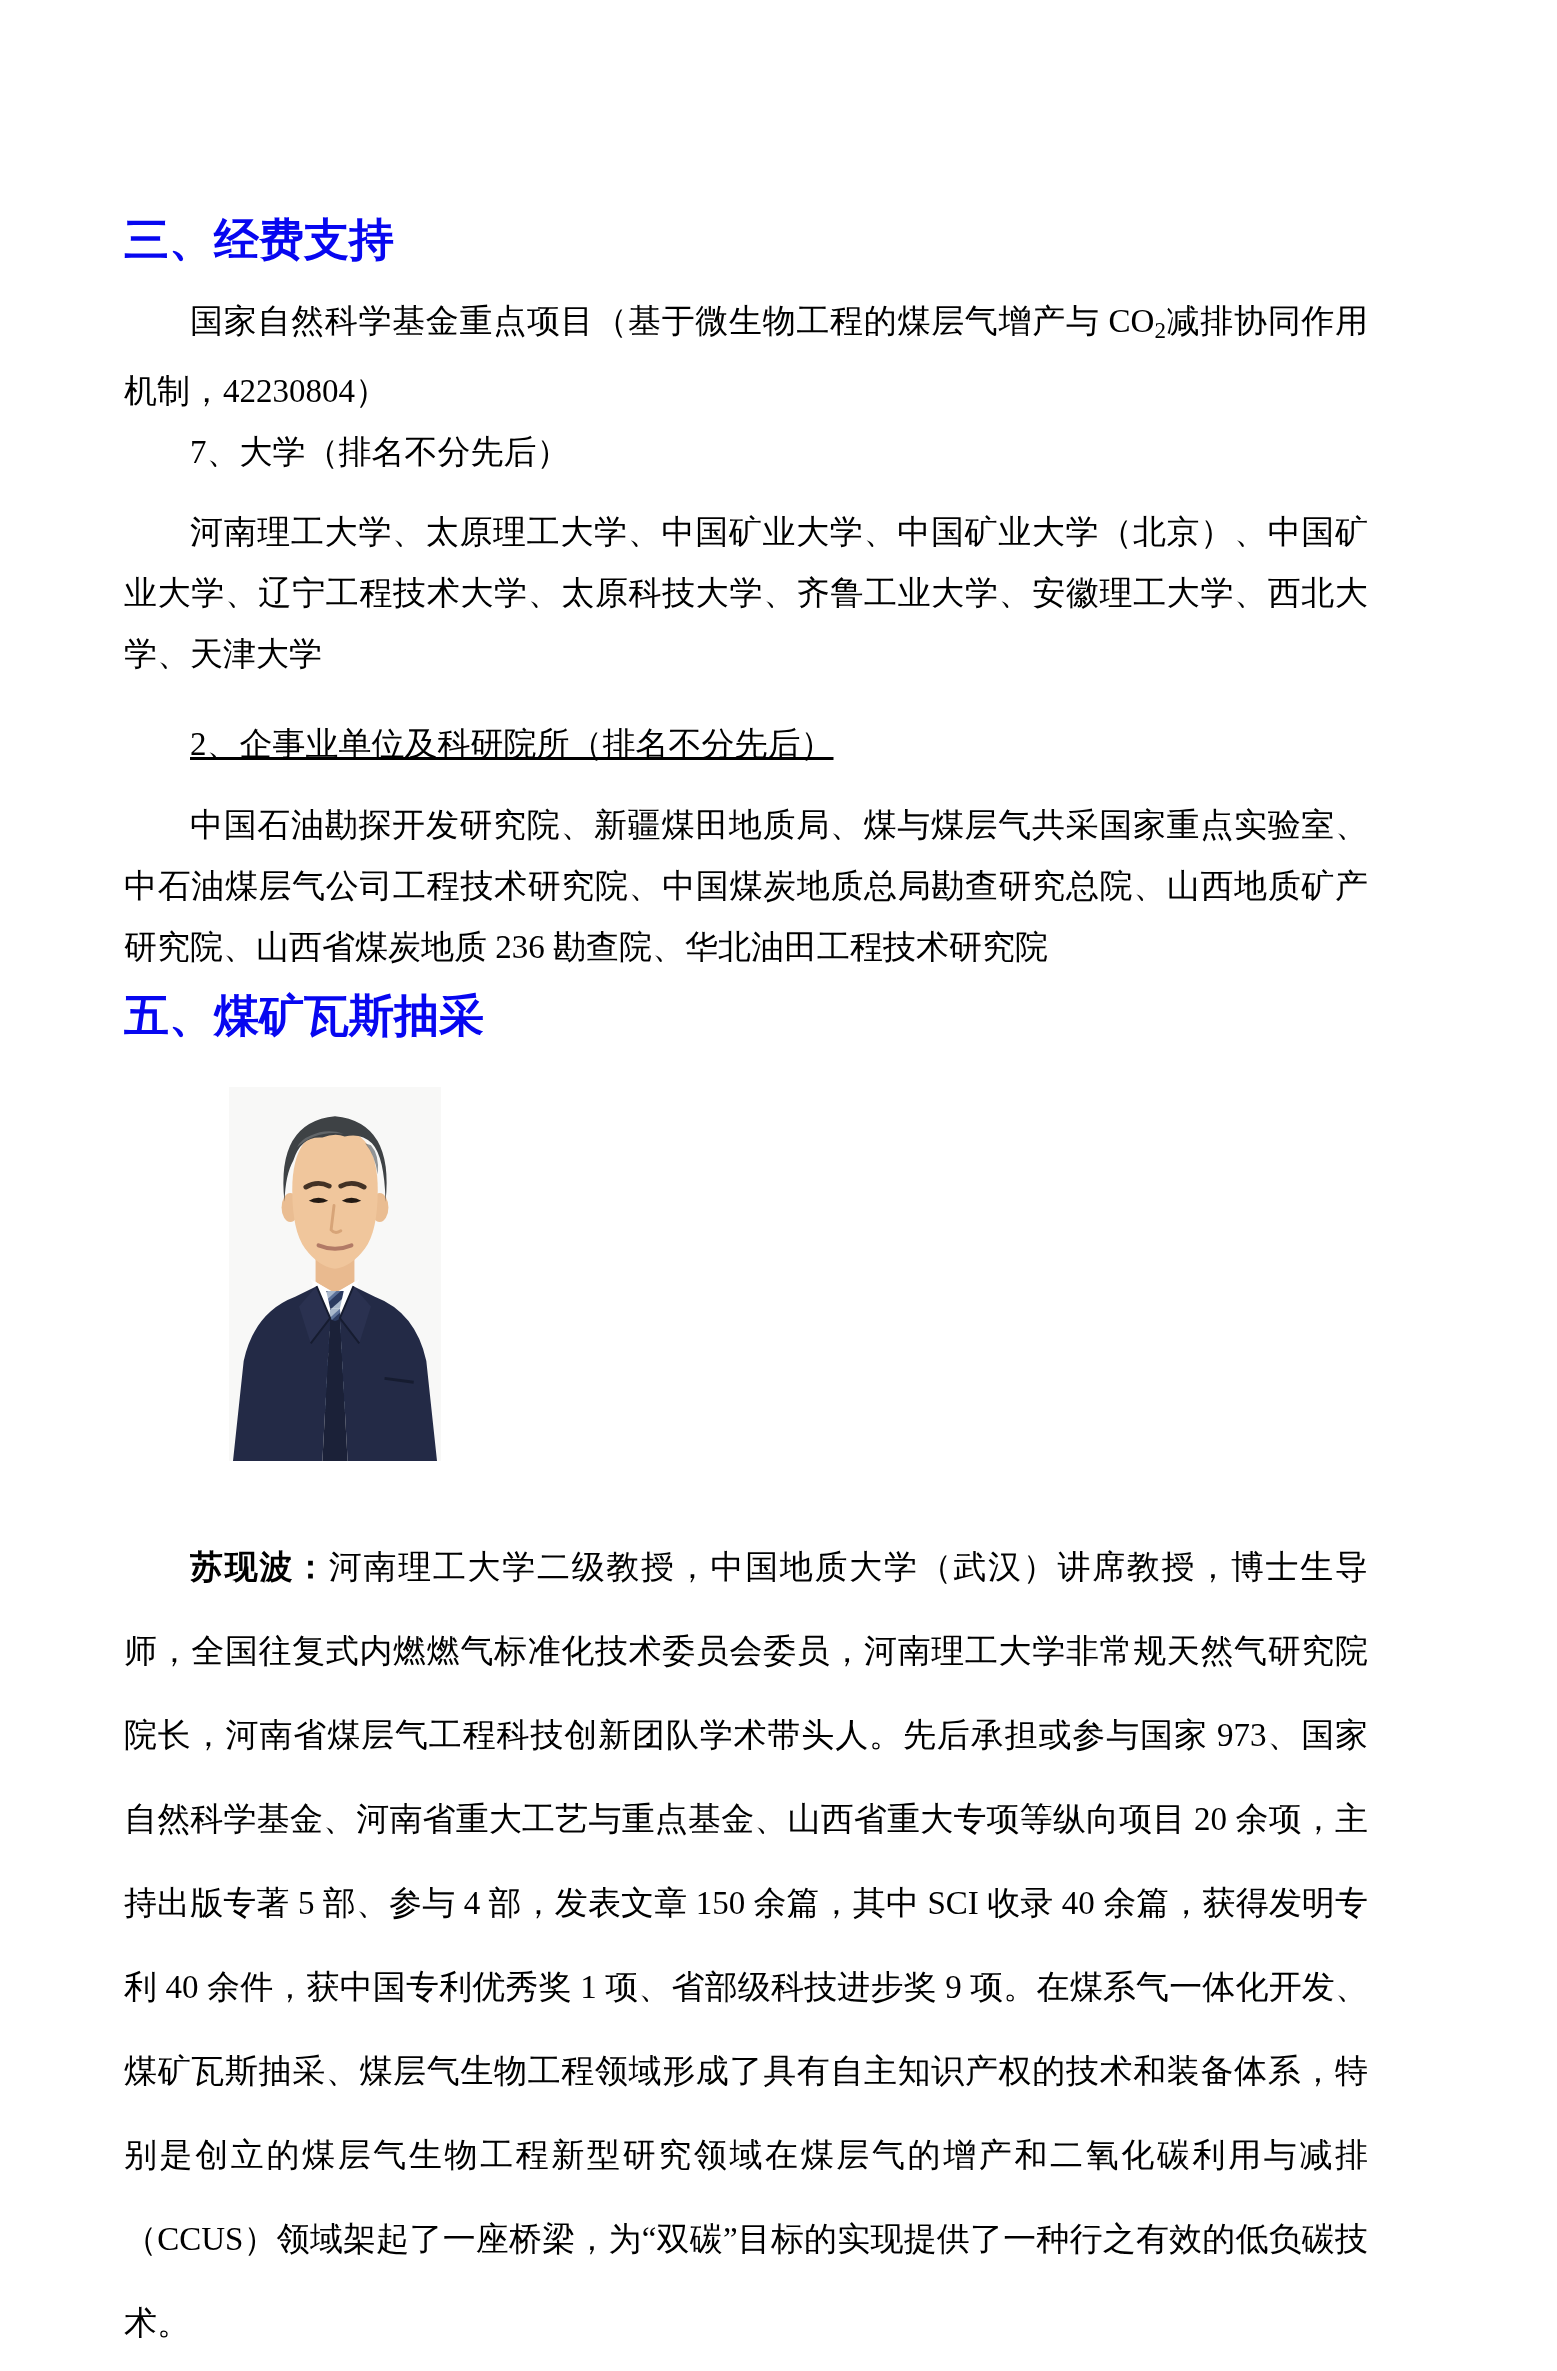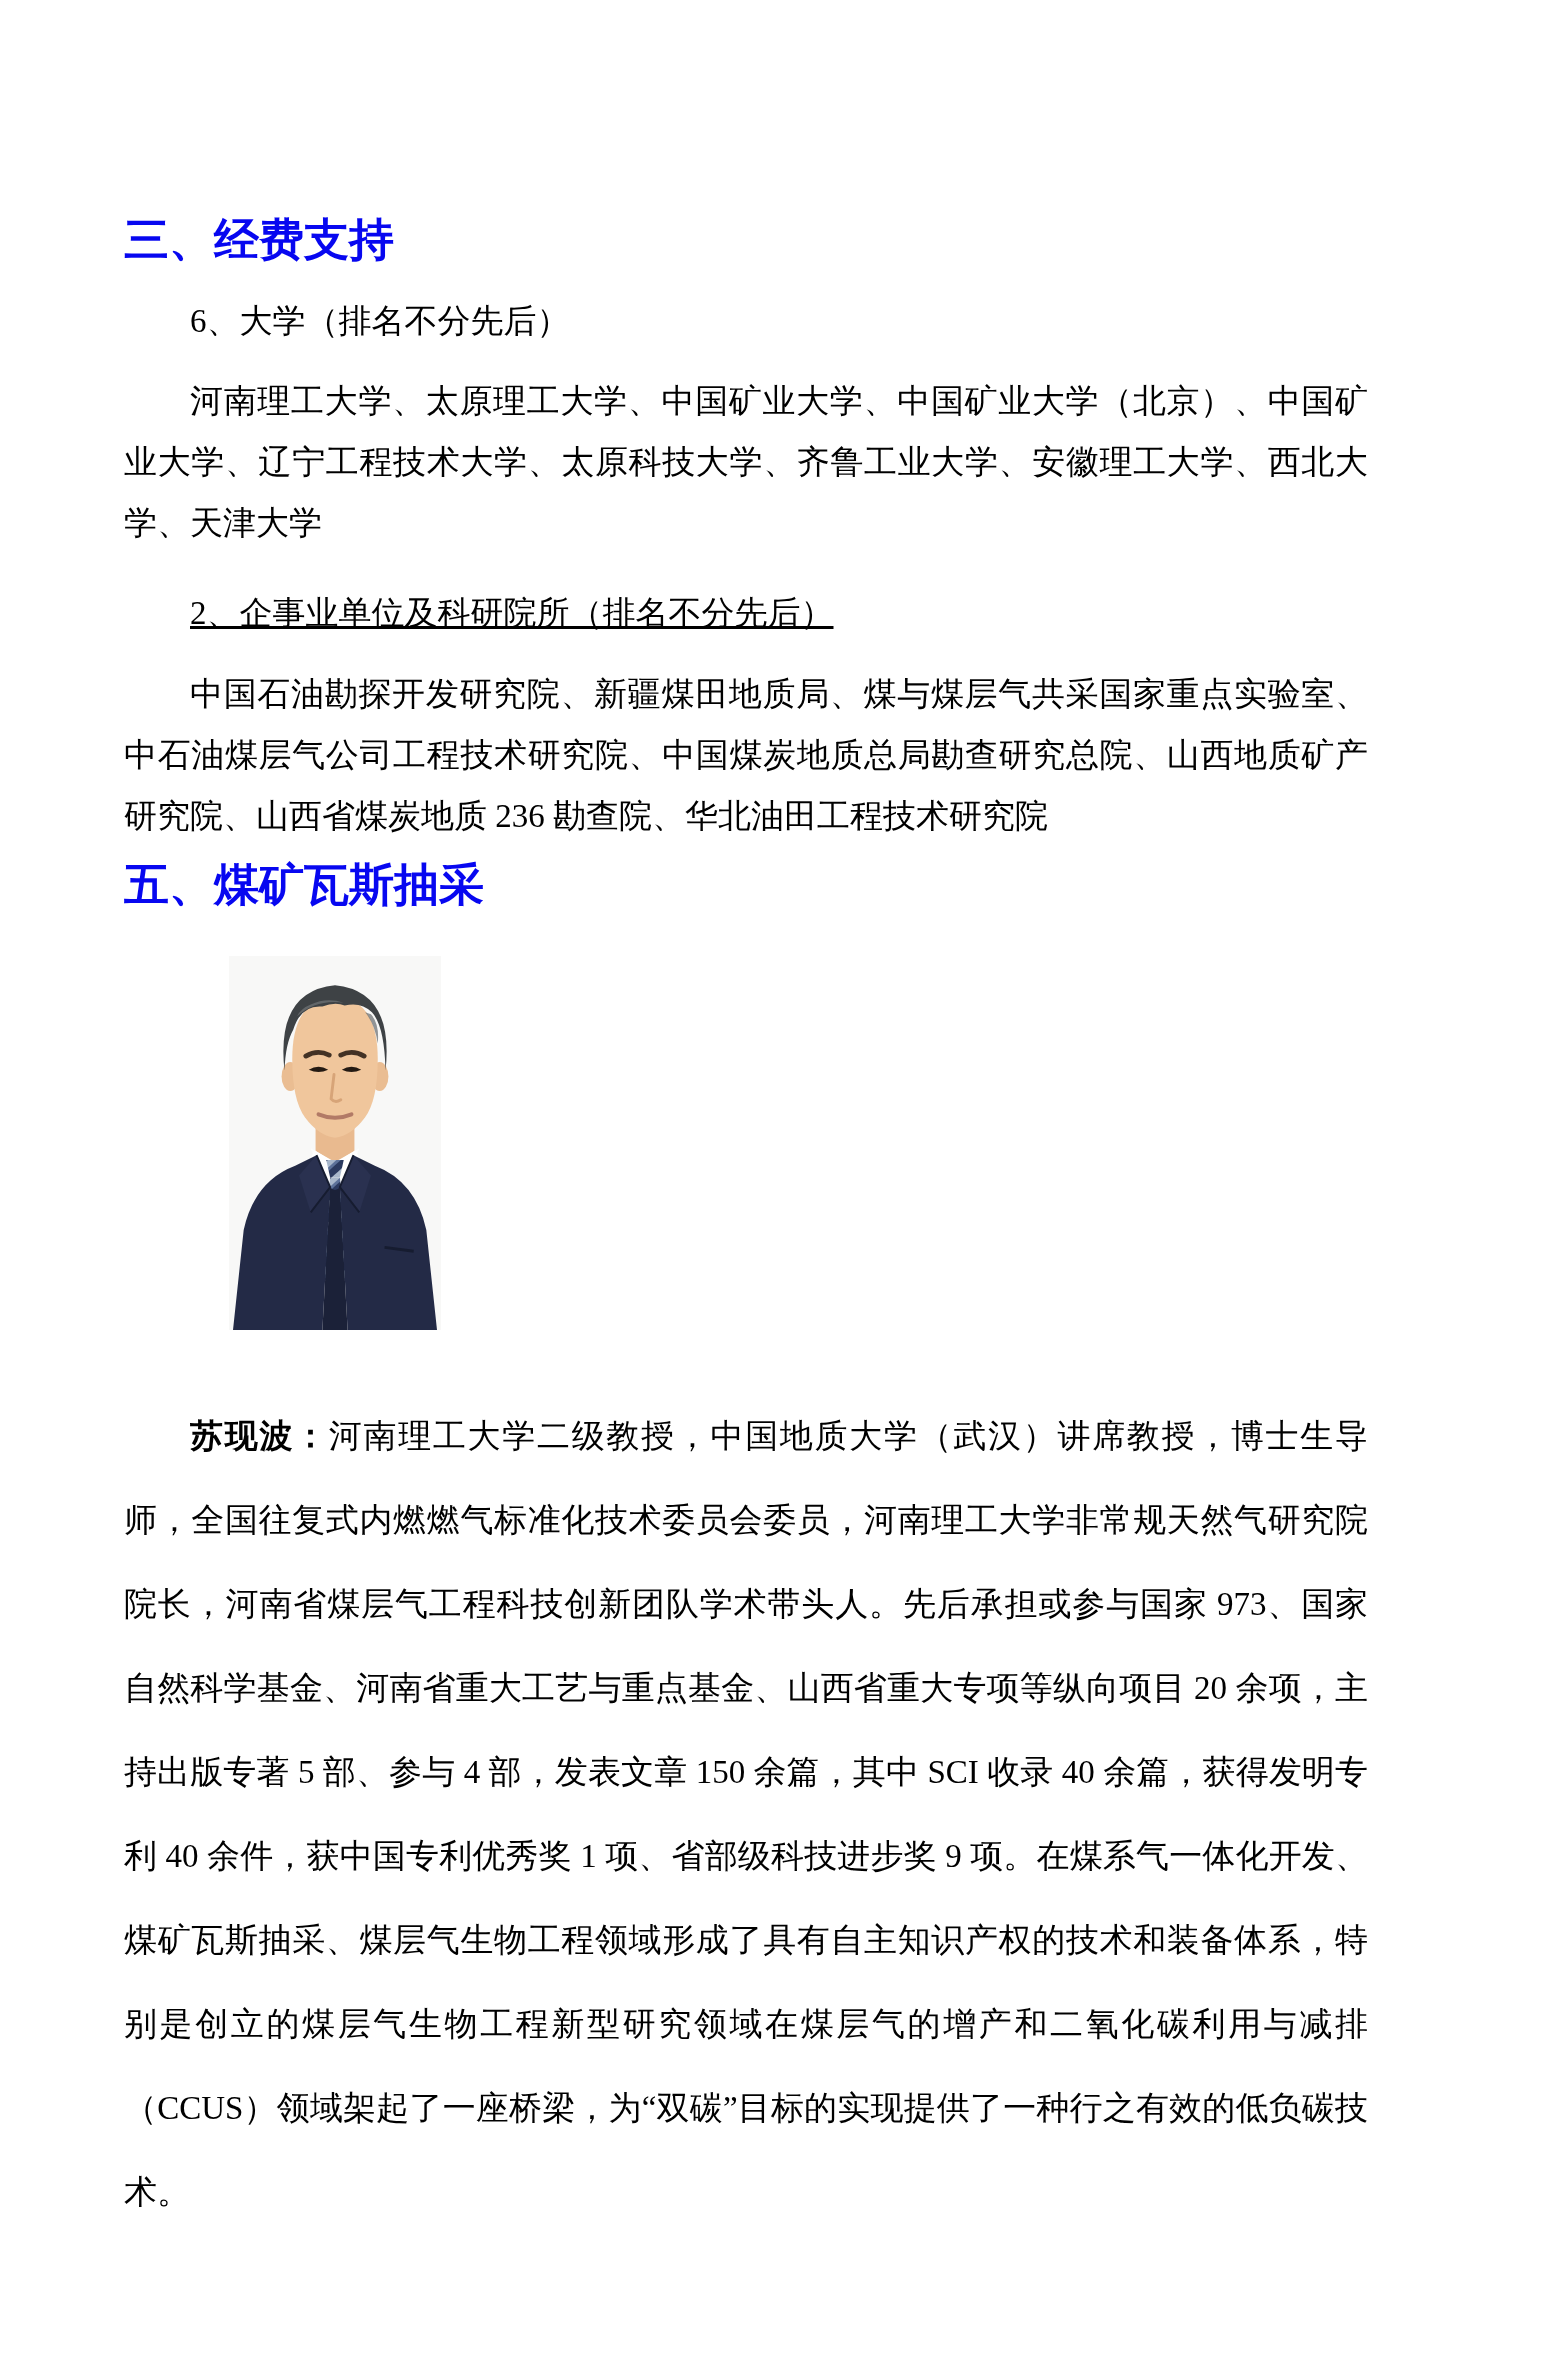--- a/index.html
+++ b/index.html
@@ -56,23 +56,24 @@
   }
   .bio-name{font-weight:700;}
 </style>
 </head>
 <body>
 
 <div class="page">
 
   <h1 class="section-heading" id="funding-heading">三、经费支持</h1>
 
+  <p class="body-par"><span>国家自然科学基金重点项目（基于微生物工程的煤层气增产与 CO</span><span class="co2sub">2</span><span>减排协同作用机制，42230804）</span></p>
 
 
-  <p class="sub-label" id="universities-label">6、大学（排名不分先后）</p>
+  <p class="sub-label" id="universities-label">7、大学（排名不分先后）</p>
 
   <p class="body-par">河南理工大学、太原理工大学、中国矿业大学、中国矿业大学（北京）、中国矿业大学、辽宁工程技术大学、太原科技大学、齐鲁工业大学、安徽理工大学、西北大学、天津大学</p>
 
   <p class="sub-label" id="institutions-label">2、企事业单位及科研院所（排名不分先后）</p>
 
   <p class="body-par">中国石油勘探开发研究院、新疆煤田地质局、煤与煤层气共采国家重点实验室、中石油煤层气公司工程技术研究院、中国煤炭地质总局勘查研究总院、山西地质矿产研究院、山西省煤炭地质 236 勘查院、华北油田工程技术研究院</p>
 
   <h1 class="section-heading" id="guests-heading">五、煤矿瓦斯抽采</h1>
 
   <div class="photo-wrap">

